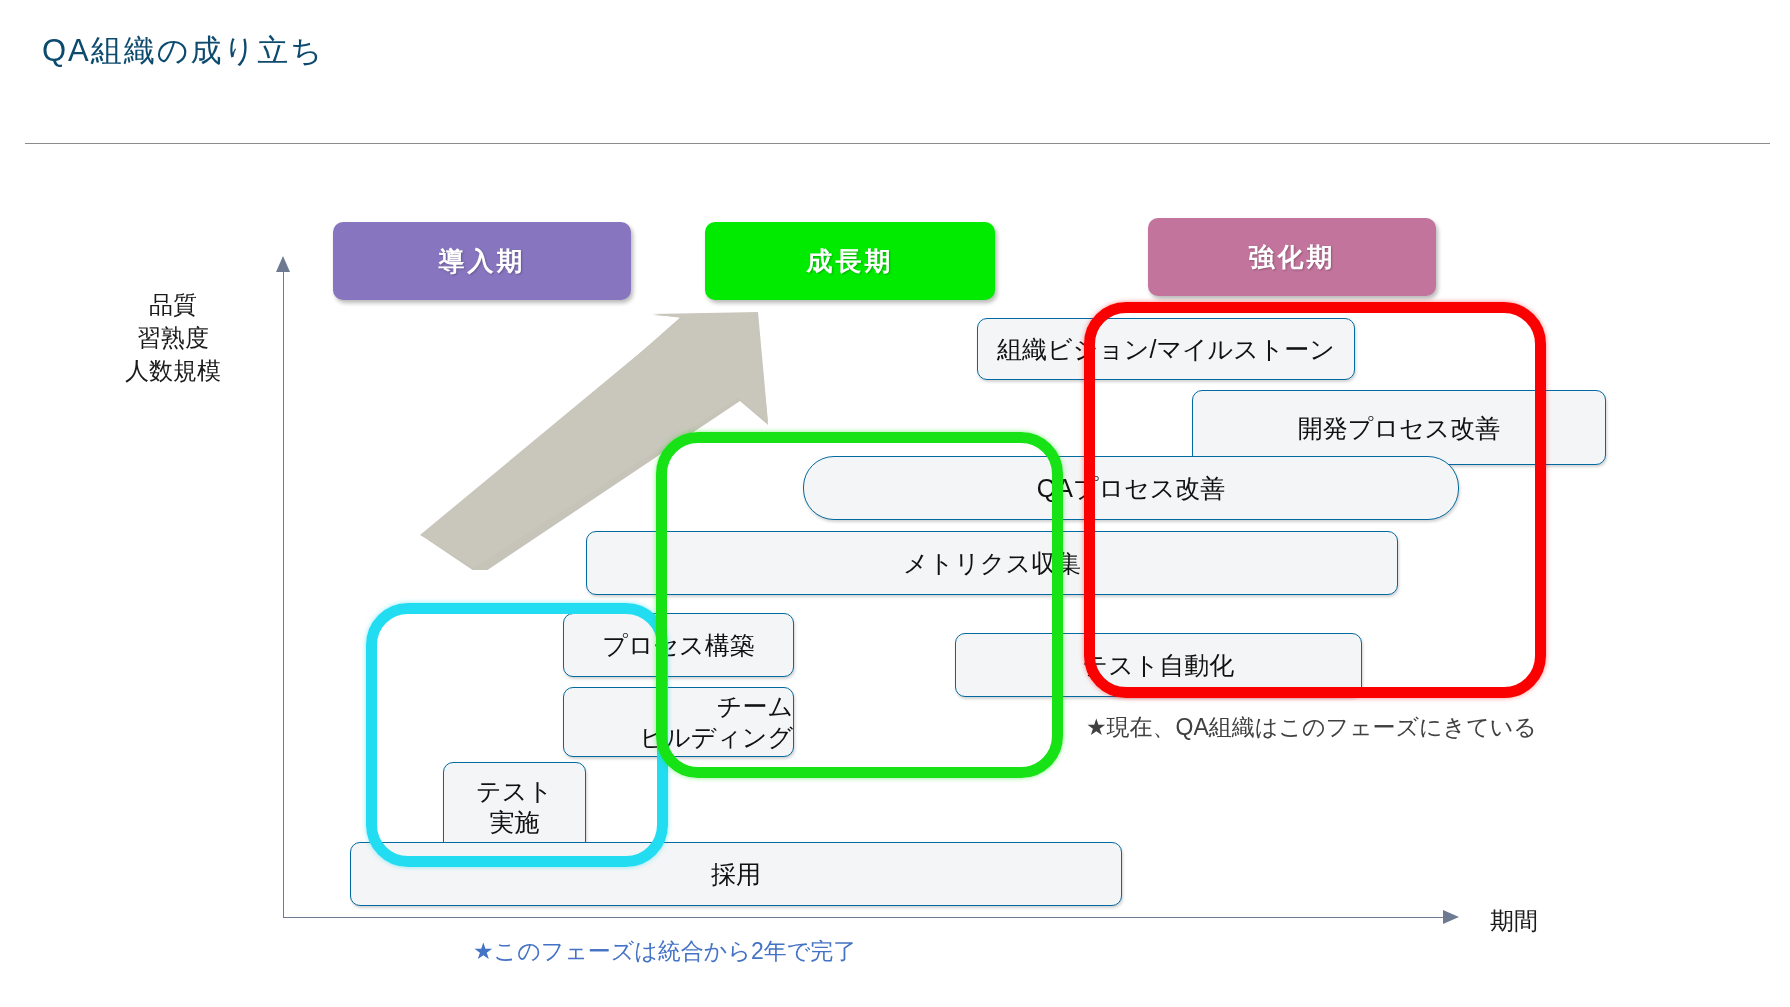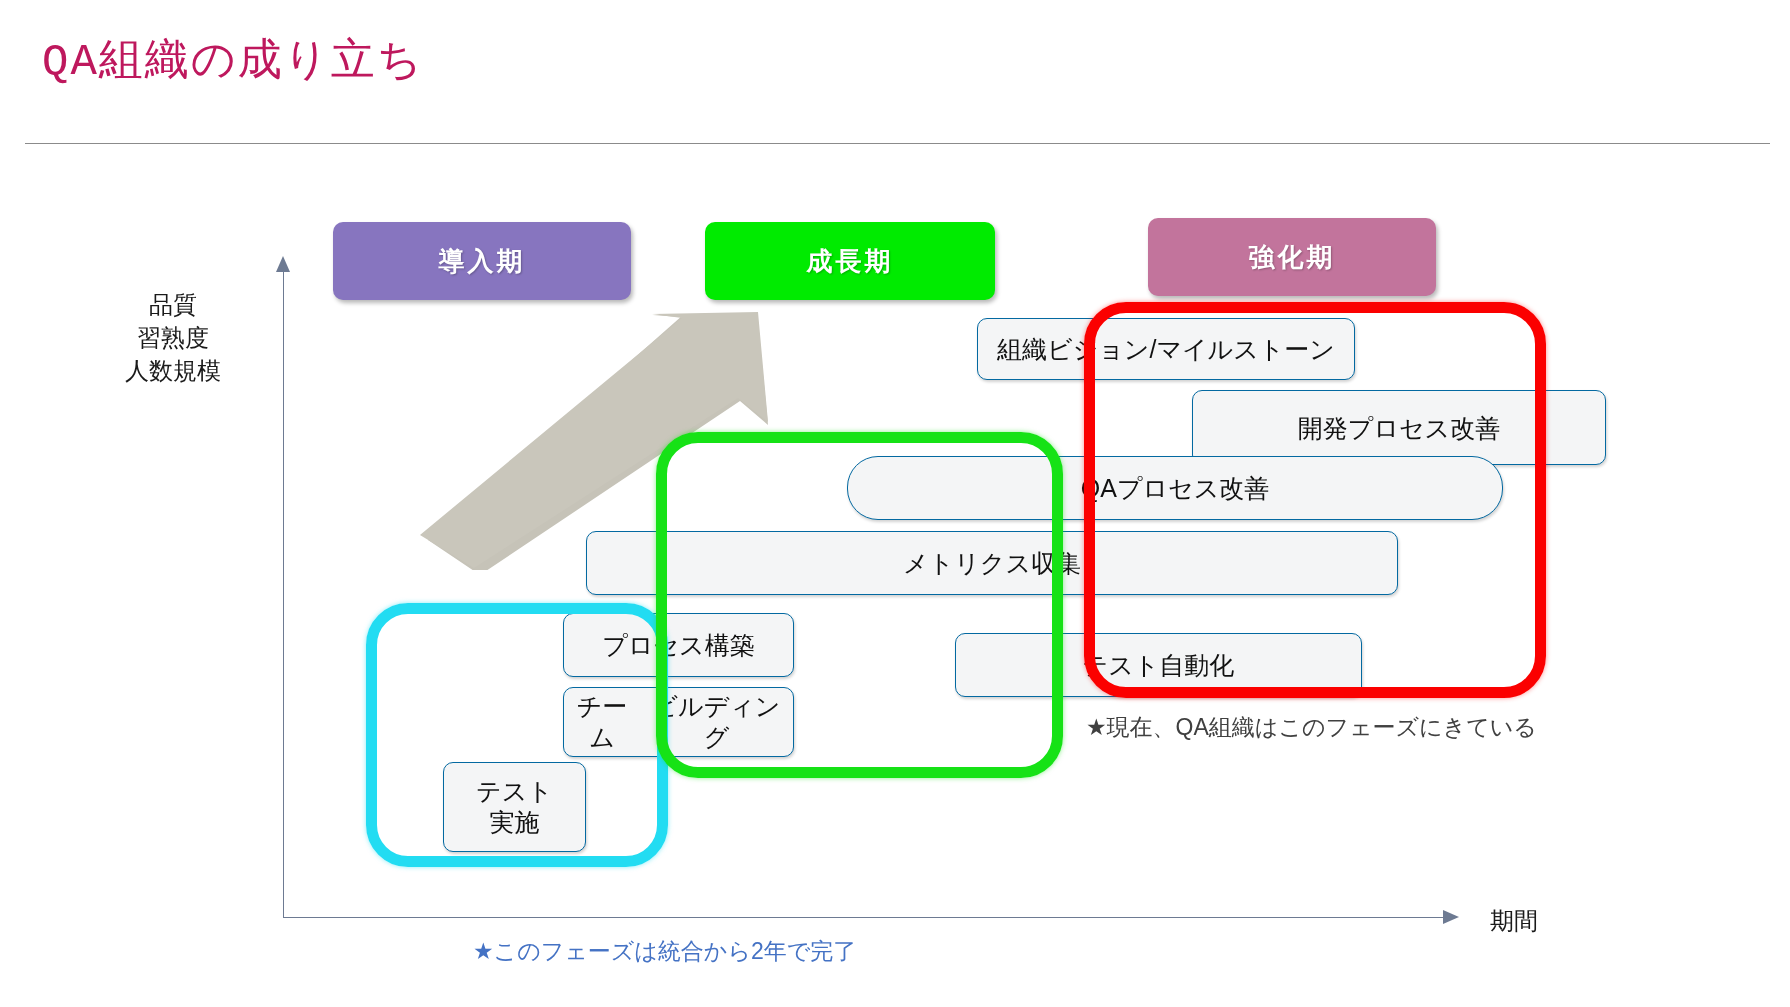--- a/index.html
+++ b/index.html
@@ -21,26 +21,25 @@
     width: 1790px;
     height: 1007px;
     background: #ffffff;
   }
 
   
   .slide-title {
     position: absolute;
     left: 42px;
     top: 30px;
-    font-size: 44px;
+    font-size: 31px;
     letter-spacing: 2px;
-    color: #be185d;
+    color: #0c4a6e;
     font-weight: 400;
     white-space: nowrap;
-    font-family: Liberation Mono, monospace;
   }
   .title-rule {
     position: absolute;
     left: 25px;
     top: 143px;
     width: 1745px;
     height: 0;
     border-top: 1px solid #8b8b8b;
   }
 
@@ -189,38 +188,39 @@
     <svg width="390" height="260" viewBox="0 0 390 260">
       <polygon points="0,225 255,0 225,0 330,8 340,110 312,86 52,260" fill="#c6c3b8" transform="translate(8,5)"></polygon>
       <polygon points="0,225 262,8 232,4 338,2 348,112 318,88 54,258" fill="#c9c6bb"></polygon>
     </svg>
   </div>
 
   <div class="task-bar" style="left:977px; top:318px; width:378px; height:62px;">組織ビジョン/マイルストーン</div>
 
   <div class="task-bar" style="left:1192px; top:390px; width:414px; height:75px;">開発プロセス改善</div>
 
-  <div class="task-bar" style="left:847px; top:456px; width:656px; height:64px;border-radius:31px;">QAプロセス改善</div>
+  <div class="task-bar" style="left:803px; top:456px; width:656px; height:64px;border-radius:31px;">QAプロセス改善</div>
 
   <div class="task-bar" style="left:586px; top:531px; width:812px; height:64px;">メトリクス収集</div>
 
   <div class="task-bar" style="left:955px; top:633px; width:407px; height:64px;">テスト自動化</div>
 
   <div class="task-bar" style="left:563px; top:613px; width:231px; height:64px;">プロセス構築</div>
 
-  <div class="task-bar two-line" style="left:563px; top:687px; width:231px; height:70px; ">
+  <div class="task-bar two-line" style="left:563px; top:687px; width:231px; height:70px; flex-direction:column;align-items:flex-end;">
     <span>チーム</span>
     <span>ビルディング</span>
   </div>
 
   <div class="task-bar two-line" style="left:443px; top:762px; width:143px; height:90px; flex-direction:column;">
     <span>テスト</span>
     <span>実施</span>
   </div>
 
+  <div class="task-bar" style="left:350px; top:842px; width:772px; height:64px;">採用</div>
 
   <div class="phase-chip chip-intro">導入期</div>
   <div class="phase-chip chip-growth">成長期</div>
   <div class="phase-chip chip-reinf">強化期</div>
 
   <div class="ring ring-cyan"></div>
   <div class="ring ring-green"></div>
   <div class="ring ring-red"></div>
 
   <div class="note note-red">★現在、QA組織はこのフェーズにきている</div>

